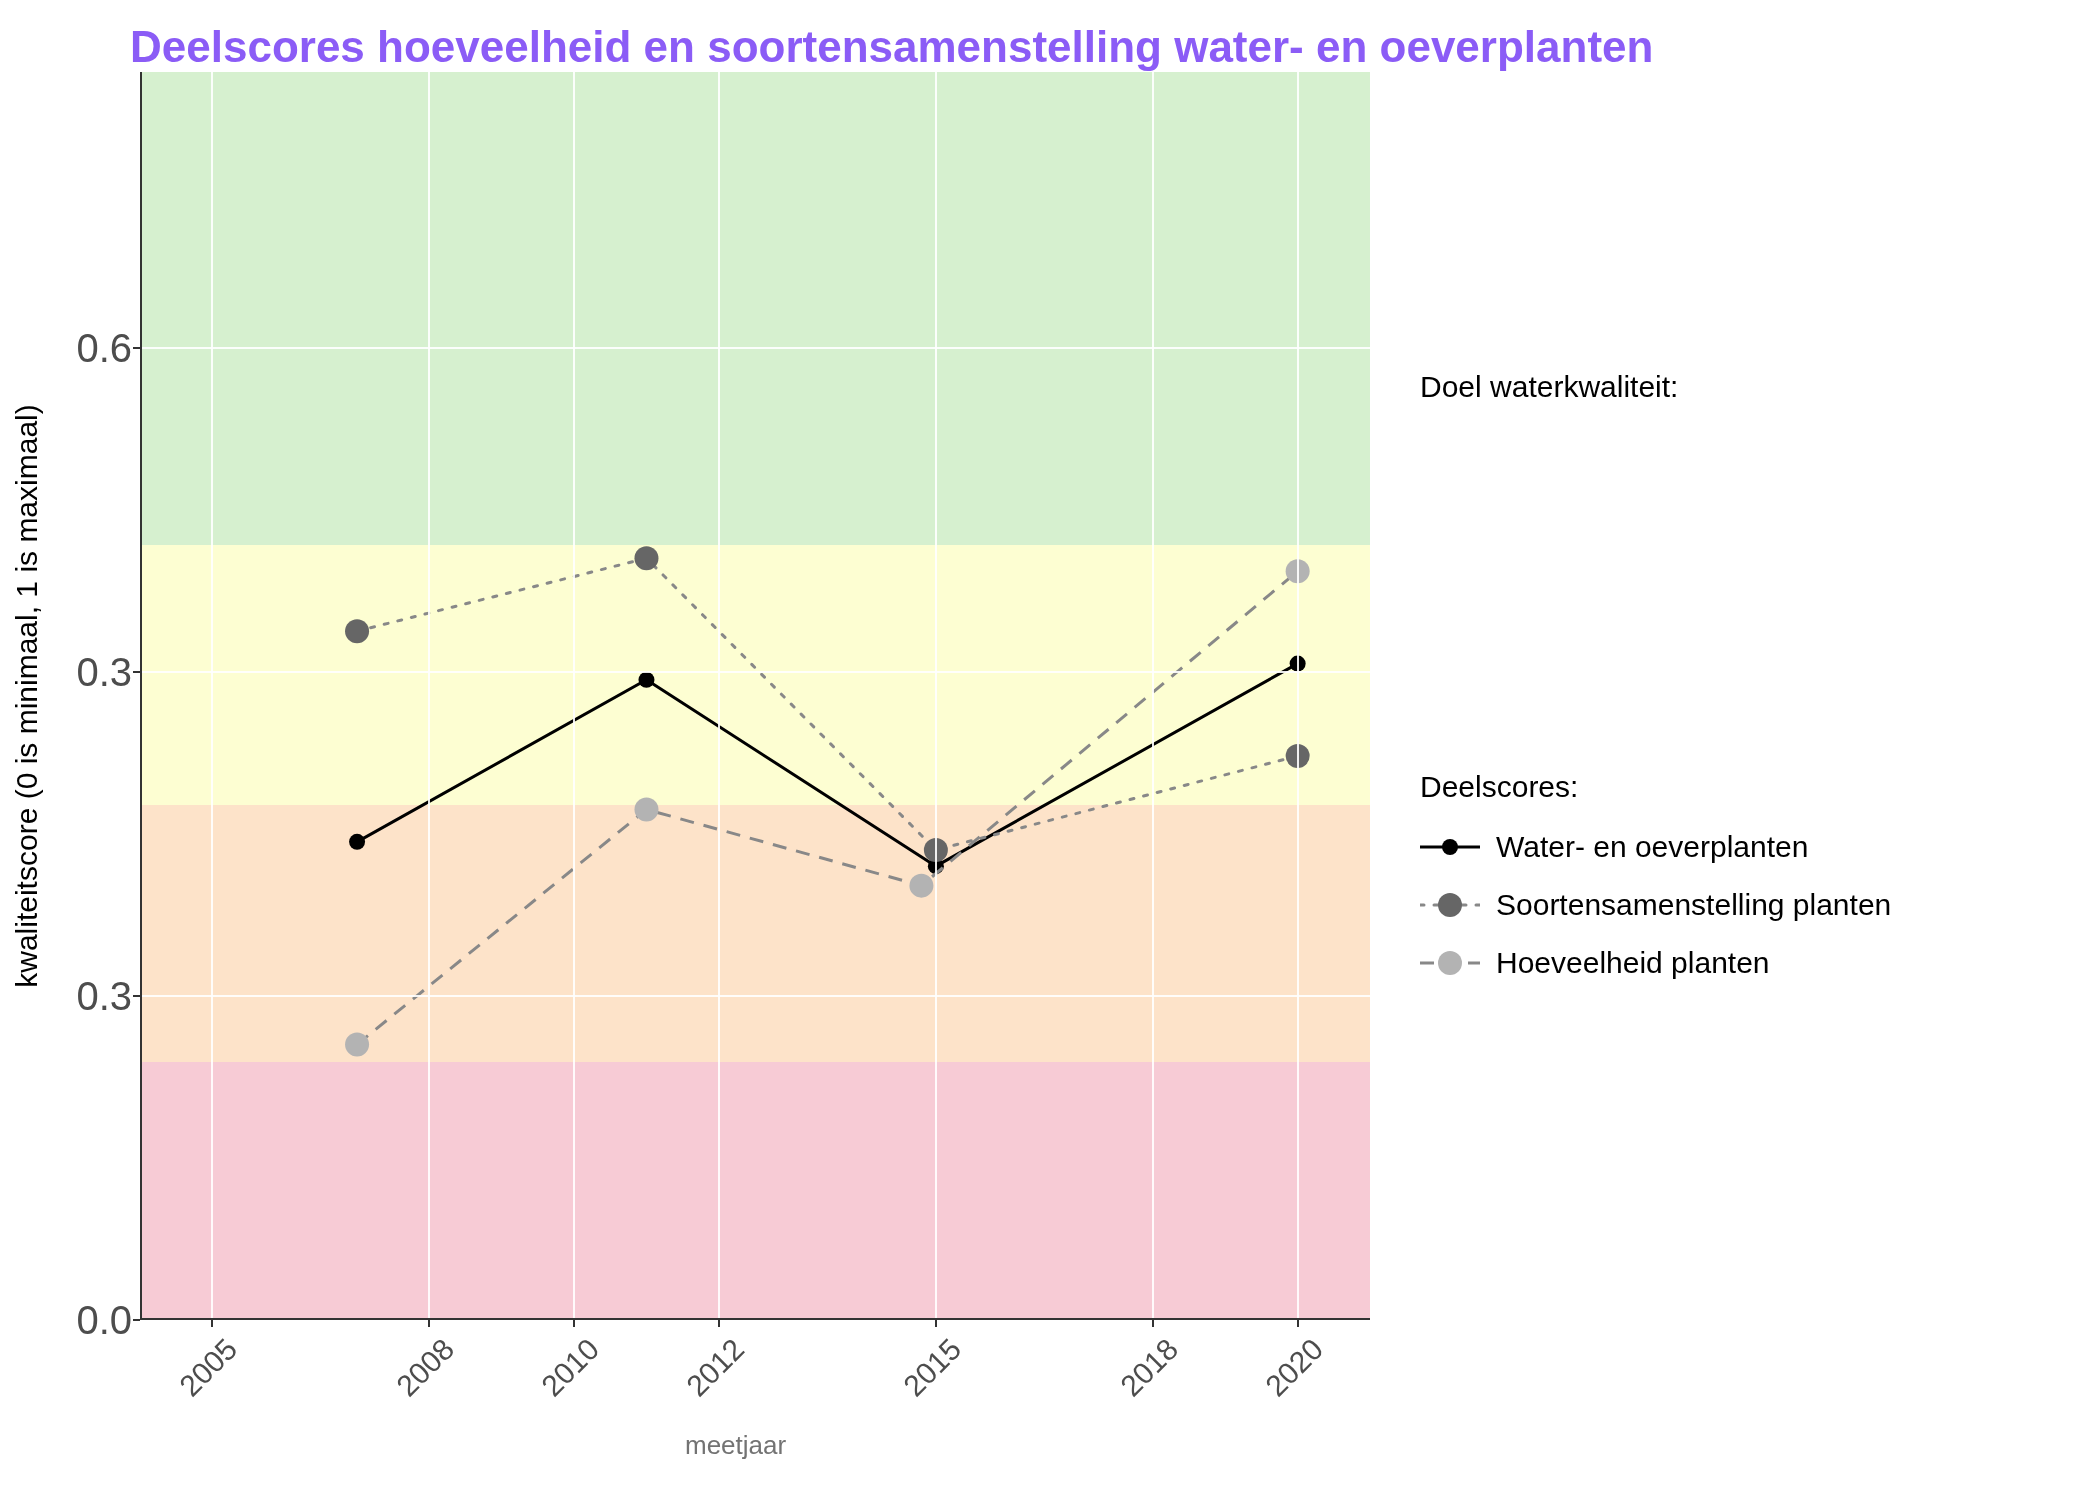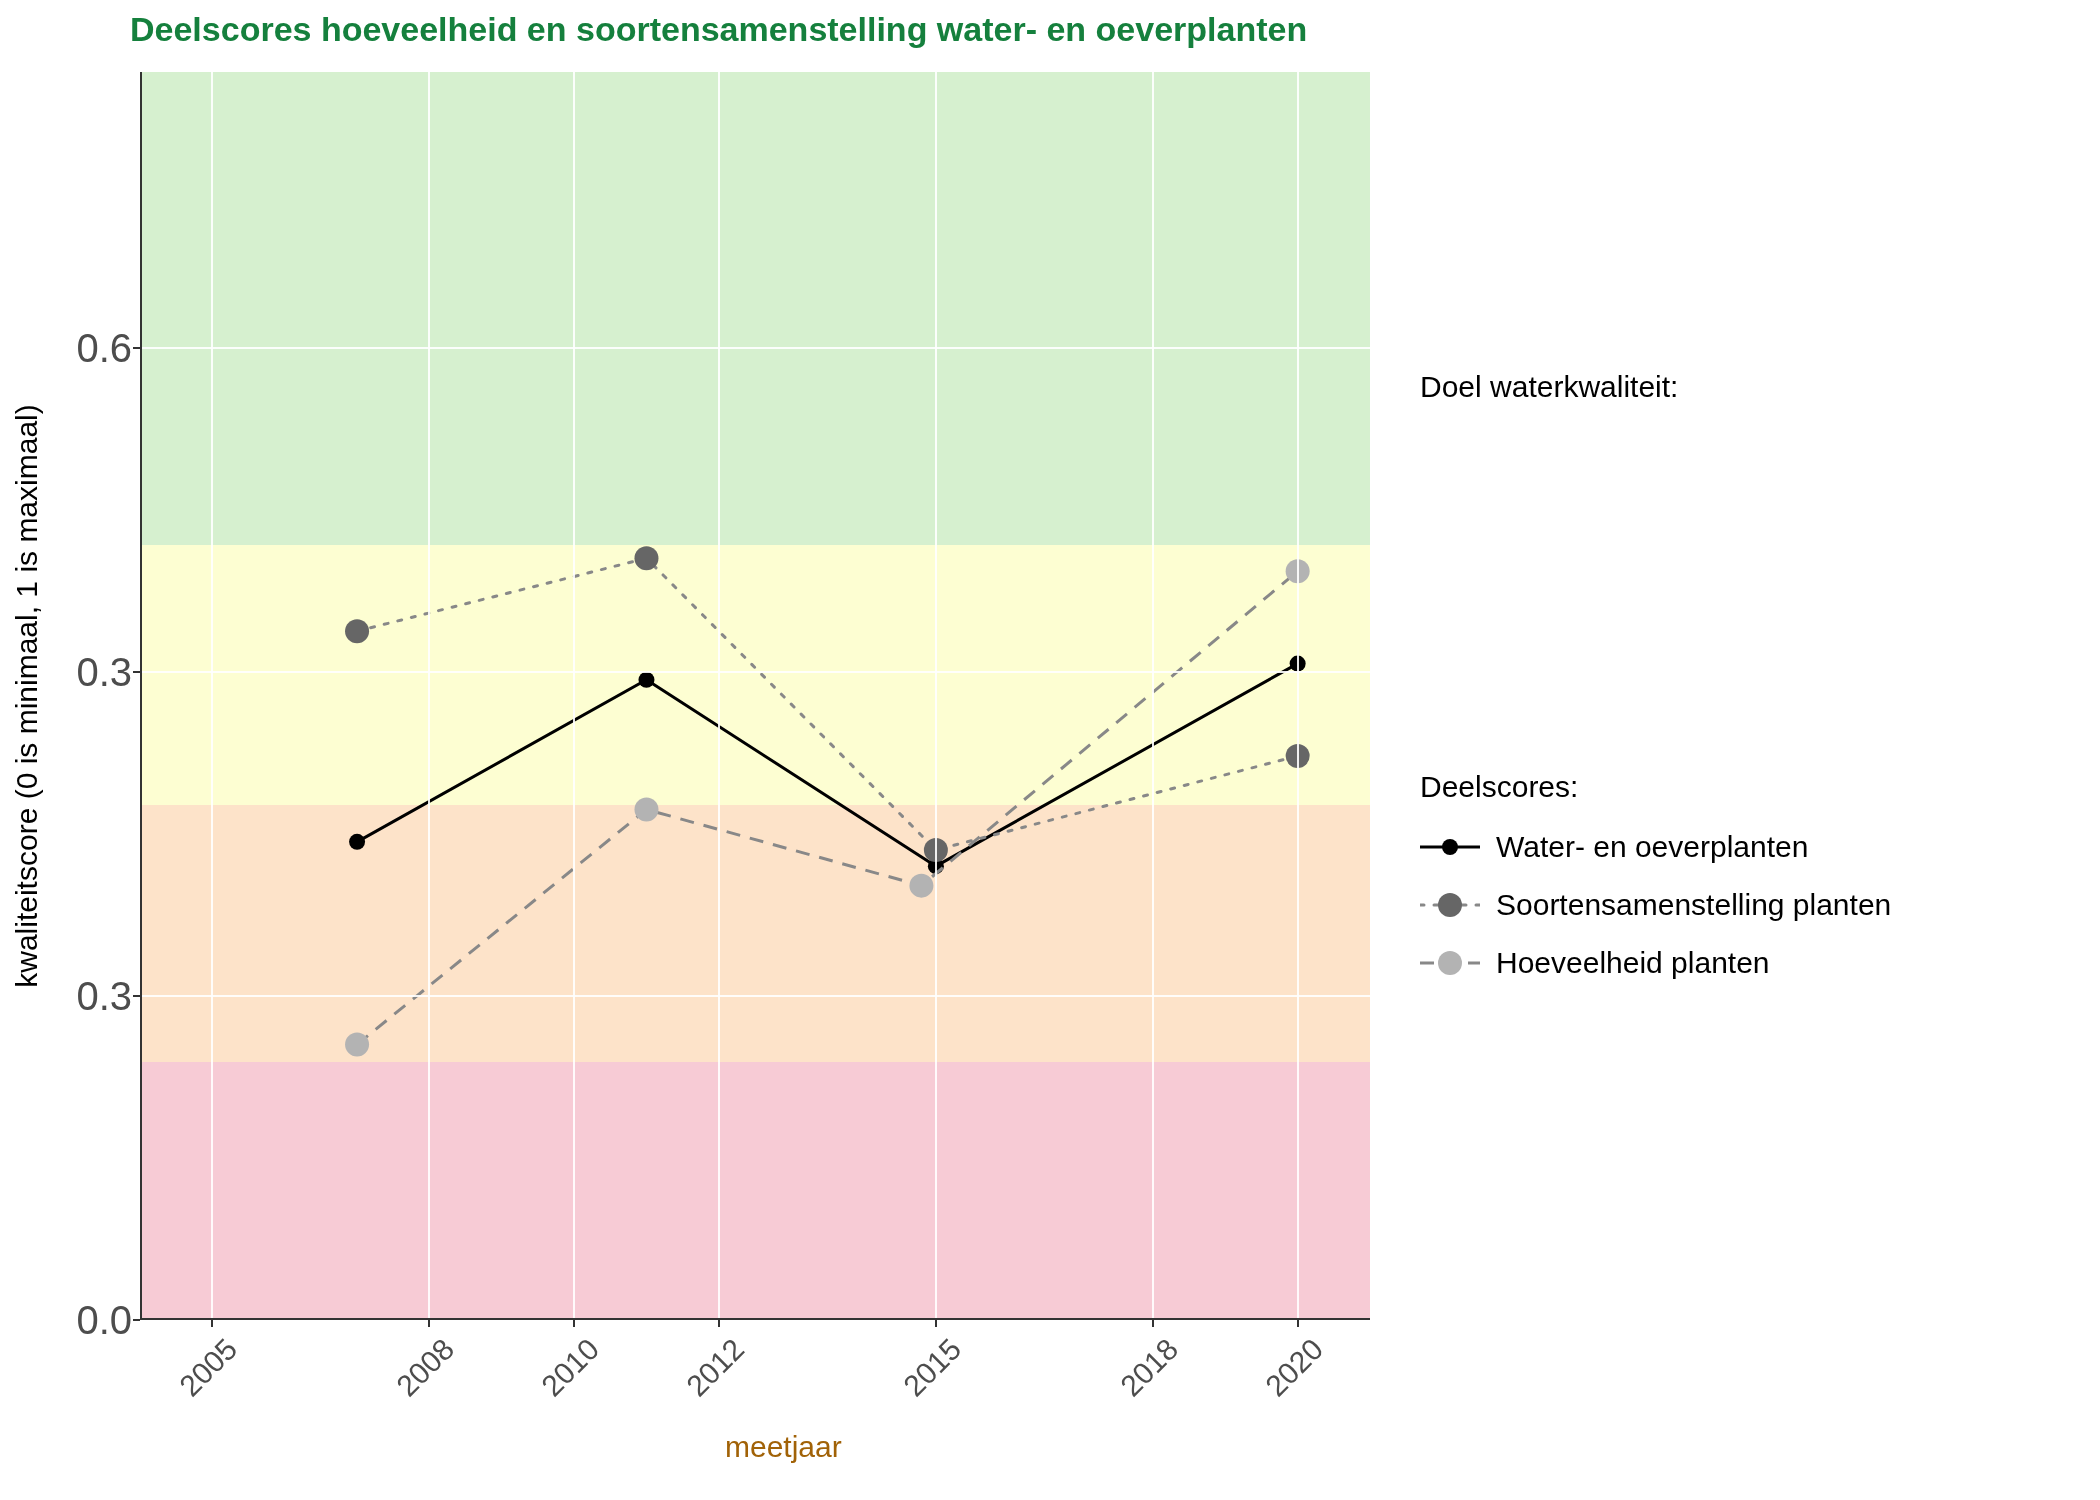--- a/index.html
+++ b/index.html
@@ -11,24 +11,24 @@
     overflow: hidden;
   }
   .container {
     position: relative;
     width: 2100px;
     height: 1500px;
   }
   .title {
     position: absolute;
     left: 130px;
-    top: 10px;
-    font-size: 34px;
+    top: 22px;
+    font-size: 44px;
     font-weight: bold;
-    color: #15803d;
+    color: #8b5cf6;
   }
   .plot-area {
     position: absolute;
     left: 140px;
     top: 72px;
     width: 1230px;
     height: 1248px;
     background: #ffffff;
   }
   .band {
@@ -75,23 +75,22 @@
     top: 696px;
     transform: rotate(-90deg) translate(-50%, 0);
     transform-origin: left top;
     font-size: 30px;
     color: #000;
     white-space: nowrap;
   }
   .x-label {
     position: absolute;
     top: 1430px;
-    font-size: 30px;
-    color: #a16207;
-    margin-left: 40px;
+    font-size: 26px;
+    color: #737373;
   }
   .axis-line-y {
     position: absolute;
     left: 140px;
     top: 72px;
     height: 1248px;
     width: 2px;
     background: #333;
   }
   .axis-line-x {

